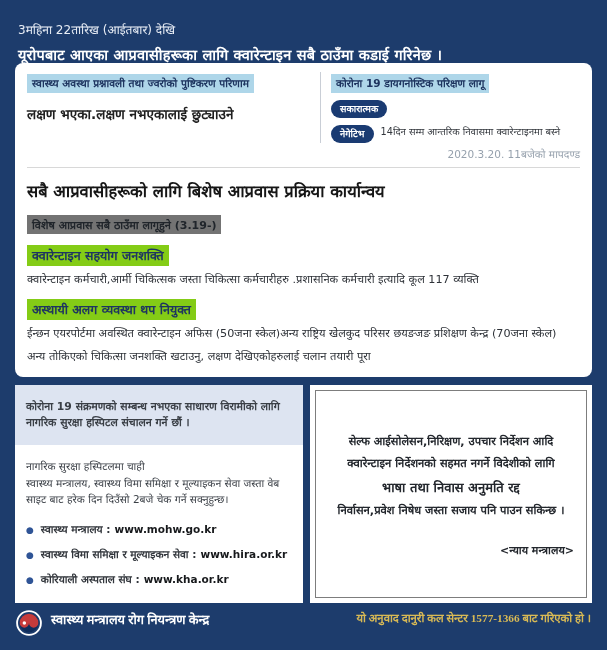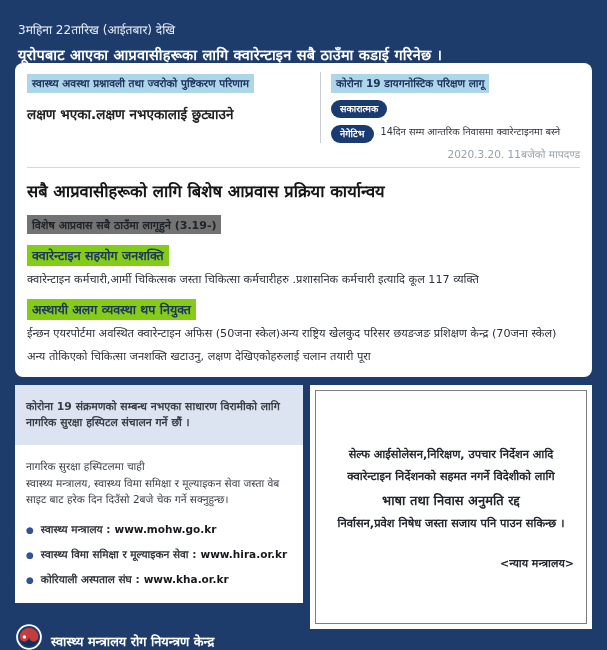--- a/index.html
+++ b/index.html
@@ -61,36 +61,36 @@
   }
   .lp-body { padding:13px 11px 0; font-size:10.5px; color:#3a3f46; line-height:1.55; }
   .lp-links { padding:15px 11px 0; }
   .link-row { display:flex; align-items:baseline; margin-bottom:11px; font-size:10.5px; }
   .dot { color:#2f5496; font-size:9px; margin-right:7px; }
   .link-label { color:#33373d; font-weight:bold; margin-right:4px; white-space:nowrap; }
   .url { color:#17191c; font-weight:bold; }
 
   
   .right-panel {
-    position:absolute; left:310px; top:385px; width:282px; height:244px;
+    position:absolute; left:310px; top:385px; width:282px; height:218px;
     background:#ffffff; padding:5px;
   }
   .rp-inner {
     border:1px solid #7d7d7d; height:100%;
     display:flex; flex-direction:column; justify-content:center;
     text-align:center; padding:10px 8px;
   }
   .jline { font-size:11.3px; font-weight:bold; color:#23272d; line-height:1.95; }
   .jline.big { font-size:13px; }
   .jsource { text-align:right; font-size:11px; font-weight:bold; color:#23272d; margin-top:20px; padding-right:4px; }
 
   
   .footer {
     position:absolute; left:0; top:610px; width:607px; height:40px;
-    display:flex; align-items:flex-end; padding:0 16px;
+    display:flex; align-items:flex-start; padding:0 16px;font-family:Liberation Serif, serif;
   }
   .logo { width:26px; height:26px; flex:0 0 auto; }
   .org { color:#ffffff; font-size:12.8px; font-weight:bold; margin-left:9px; }
   .note { margin-left:auto; color:#d9ba55; font-size:11.3px; font-weight:bold; }
 </style>
 </head>
 <body>
 
 <div class="hdr">
   <div class="hdr-sub">3महिना 22तारिख (आईतबार) देखि</div>
@@ -171,13 +171,14 @@
 </div>
 
 <div class="footer">
   <svg class="logo" viewBox="0 0 24 24" aria-hidden="true">
     <circle cx="12" cy="12" r="11" fill="none" stroke="#ffffff" stroke-width="1.7"></circle>
     <circle cx="12" cy="12" r="8.6" fill="#0f2d5c"></circle>
     <path d="M3.4,12 A8.6,8.6 0 0 1 20.6,12 A4.3,4.3 0 0 1 12,12 A4.3,4.3 0 0 1 3.4,12 Z" fill="#c63b3b"></path>
     <circle cx="7.7" cy="12" r="1.6" fill="#ffffff"></circle>
   </svg>
   <div class="org">स्वास्थ्य मन्त्रालय रोग नियन्त्रण केन्द्र</div>
+  <div class="note">यो अनुवाद दानुरी कल सेन्टर 1577-1366  बाट गरिएको हो ।</div>
 </div>
 
 </body></html>

